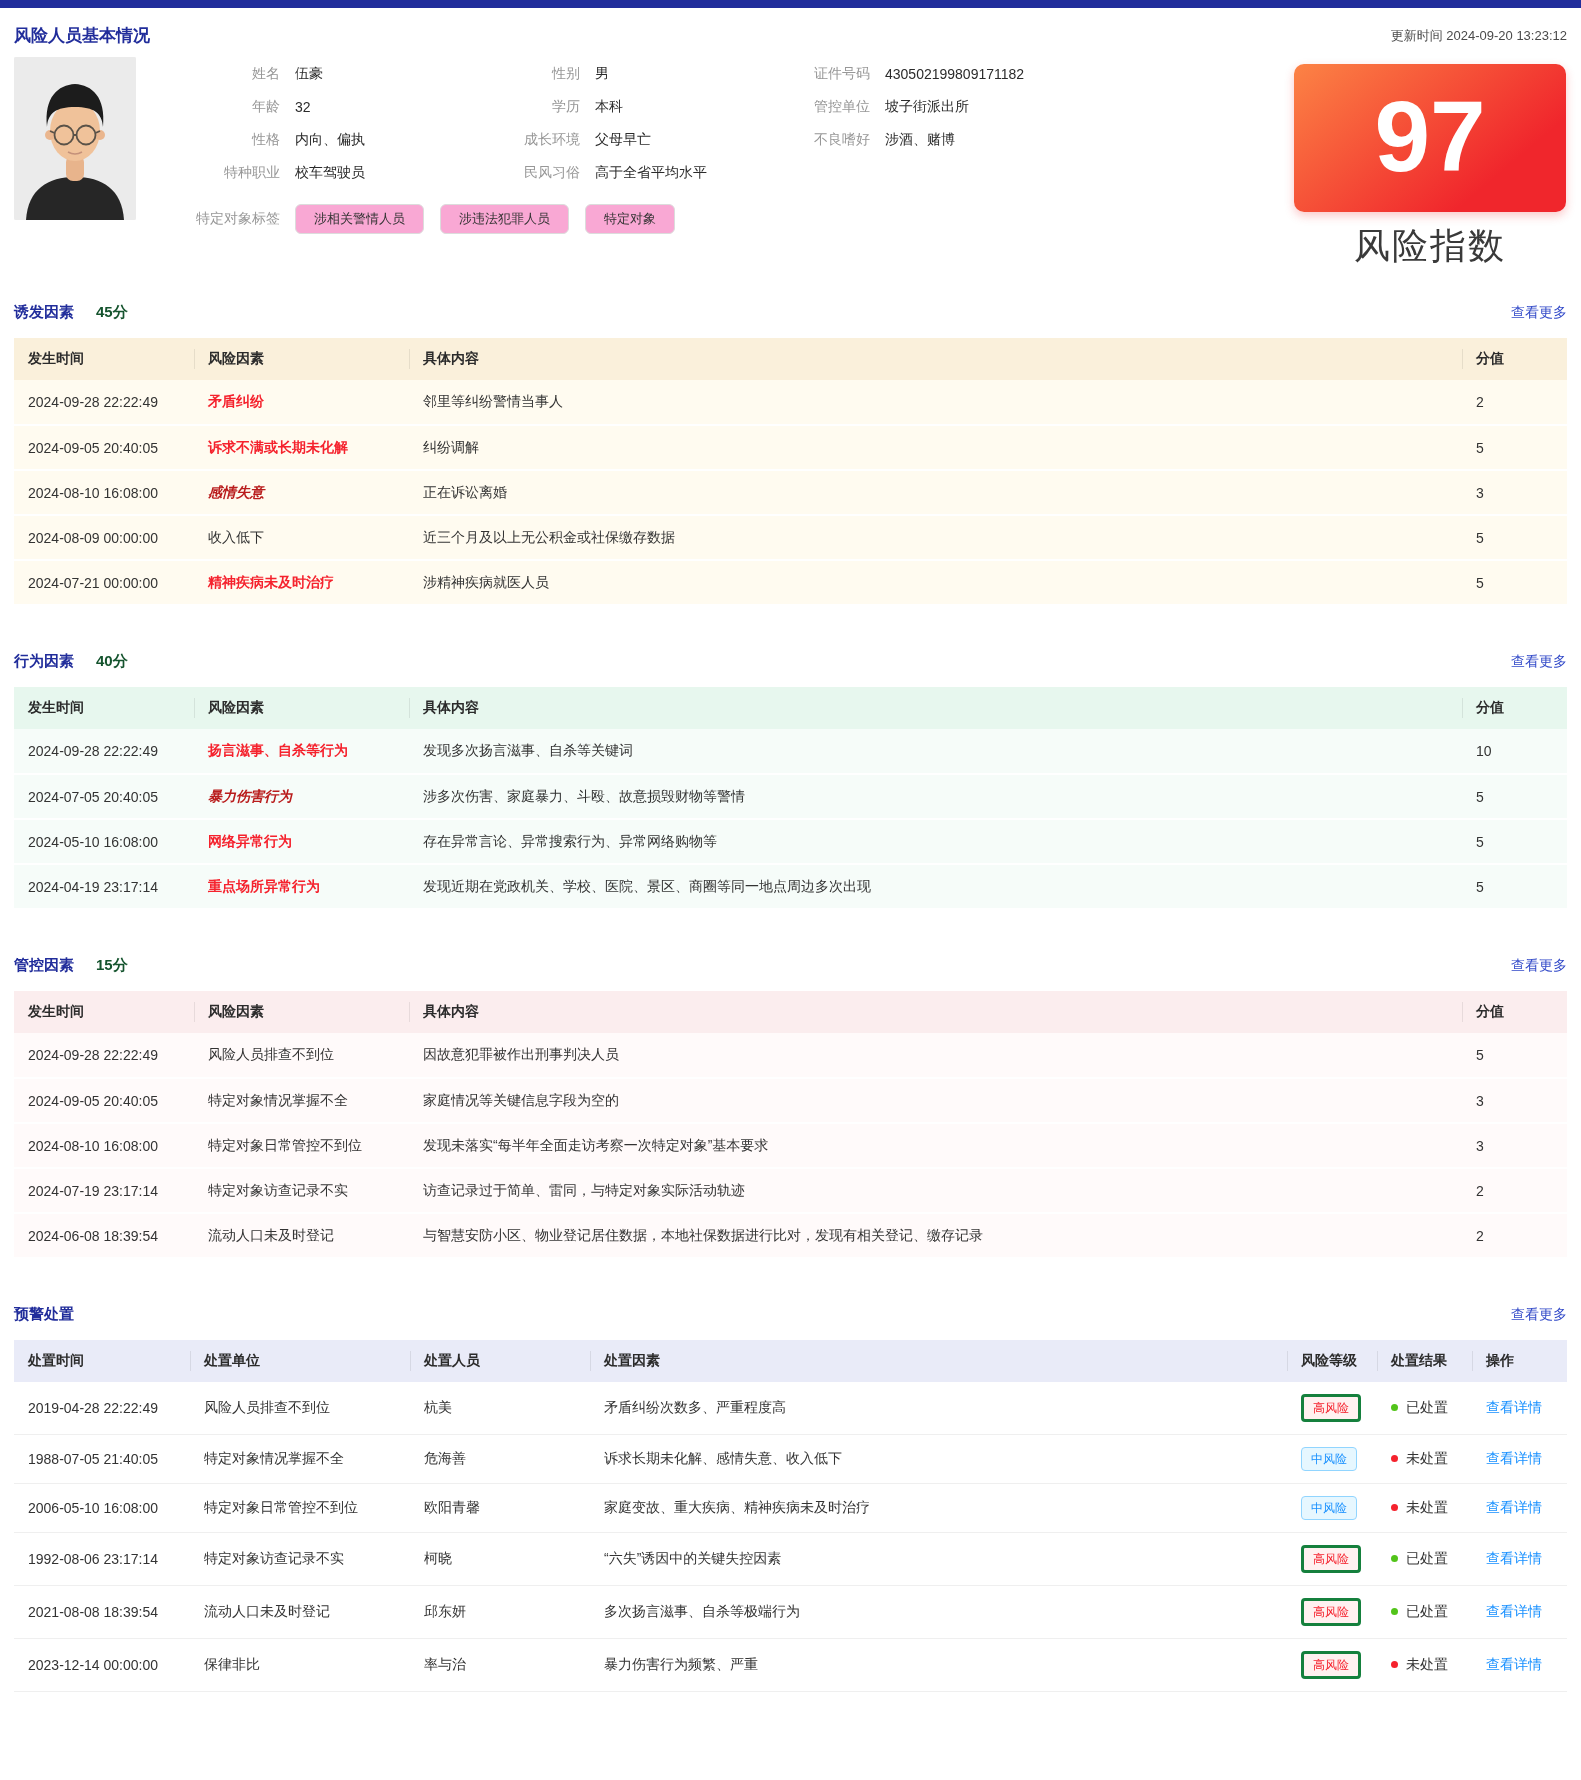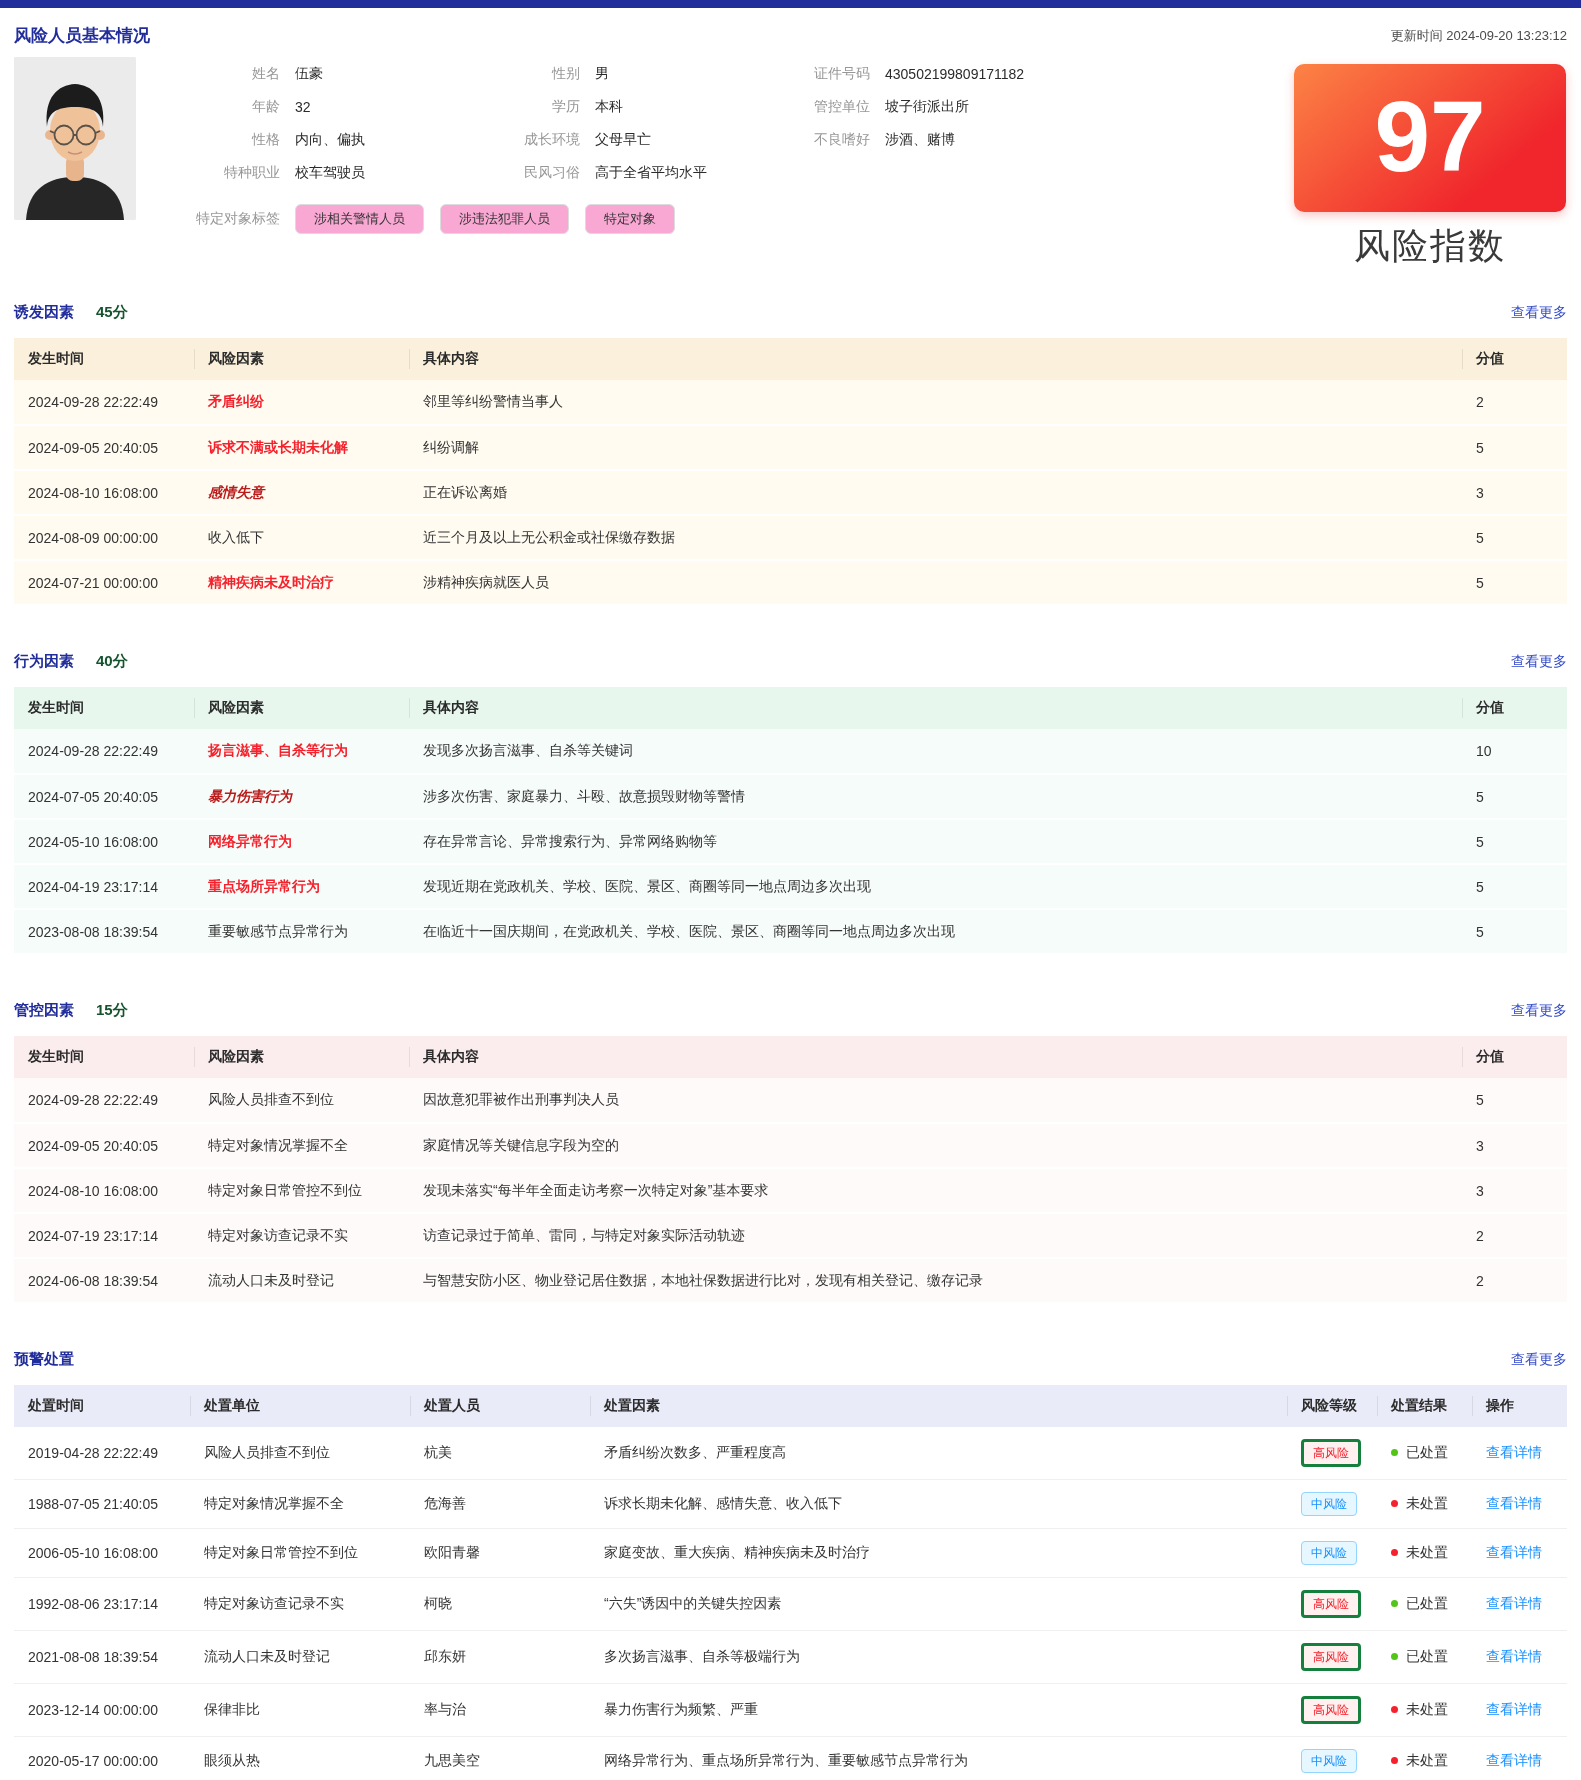--- a/index.html
+++ b/index.html
@@ -254,26 +254,20 @@
               <td class="factor-red">网络异常行为</td>
               <td class="content-cell">存在异常言论、异常搜索行为、异常网络购物等</td>
               <td>5</td>
             </tr>
             <tr style="background: rgb(246, 252, 249);">
               <td>2024-04-19 23:17:14</td>
               <td class="factor-red">重点场所异常行为</td>
               <td class="content-cell">发现近期在党政机关、学校、医院、景区、商圈等同一地点周边多次出现</td>
               <td>5</td>
             </tr>
-            <tr style="background: rgb(246, 252, 249);">
-              <td>2023-08-08 18:39:54</td>
-              <td class="factor-default">重要敏感节点异常行为</td>
-              <td class="content-cell">在临近十一国庆期间，在党政机关、学校、医院、景区、商圈等同一地点周边多次出现</td>
-              <td>5</td>
-            </tr>
           </tbody>
         </table>
       </div>
       <div class="section">
         <div class="section-head">
           <span class="section-title">管控因素</span>
           <span class="section-score">15分</span>
           <a class="view-more">查看更多</a>
         </div>
         <table class="factor-table">
@@ -399,27 +393,18 @@
             </tr>
             <tr>
               <td>2023-12-14 00:00:00</td>
               <td>保律非比</td>
               <td>率与治</td>
               <td class="content-cell">暴力伤害行为频繁、严重</td>
               <td><span class="badge badge-high">高风险</span></td>
               <td><span class="dot dot-pending"></span><span>未处置</span></td>
               <td><a class="detail-link">查看详情</a></td>
             </tr>
-            <tr>
-              <td>2020-05-17 00:00:00</td>
-              <td>眼须从热</td>
-              <td>九思美空</td>
-              <td class="content-cell">网络异常行为、重点场所异常行为、重要敏感节点异常行为</td>
-              <td><span class="badge badge-medium">中风险</span></td>
-              <td><span class="dot dot-pending"></span><span>未处置</span></td>
-              <td><a class="detail-link">查看详情</a></td>
-            </tr>
           </tbody>
         </table>
       </div>
     </div>
 
 </div>
 
 </body></html>

